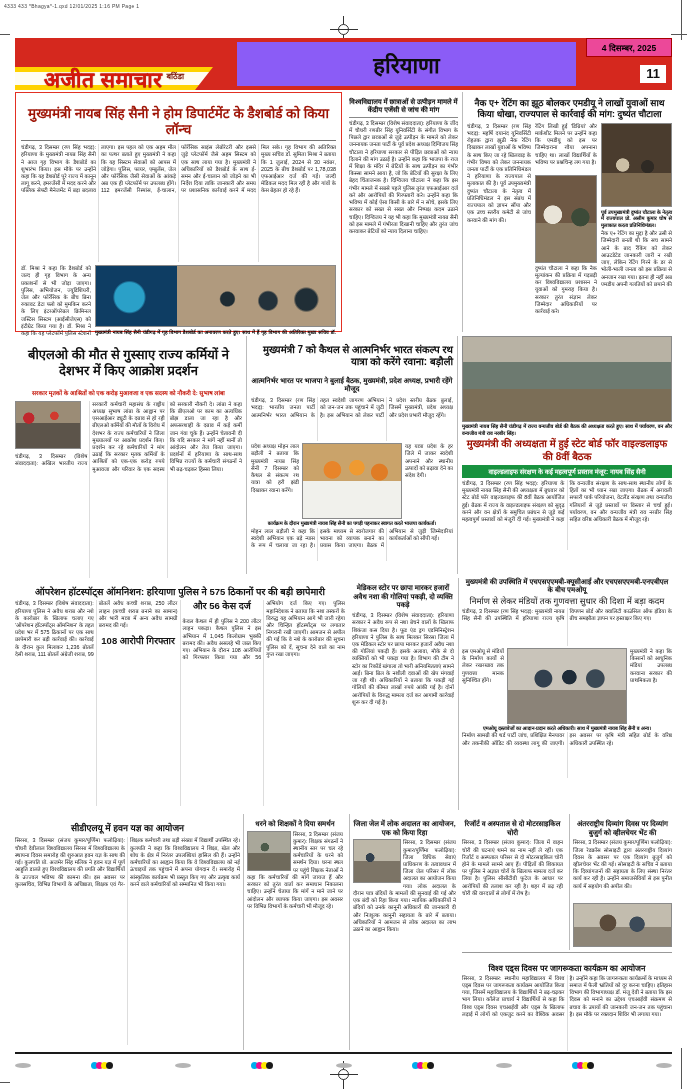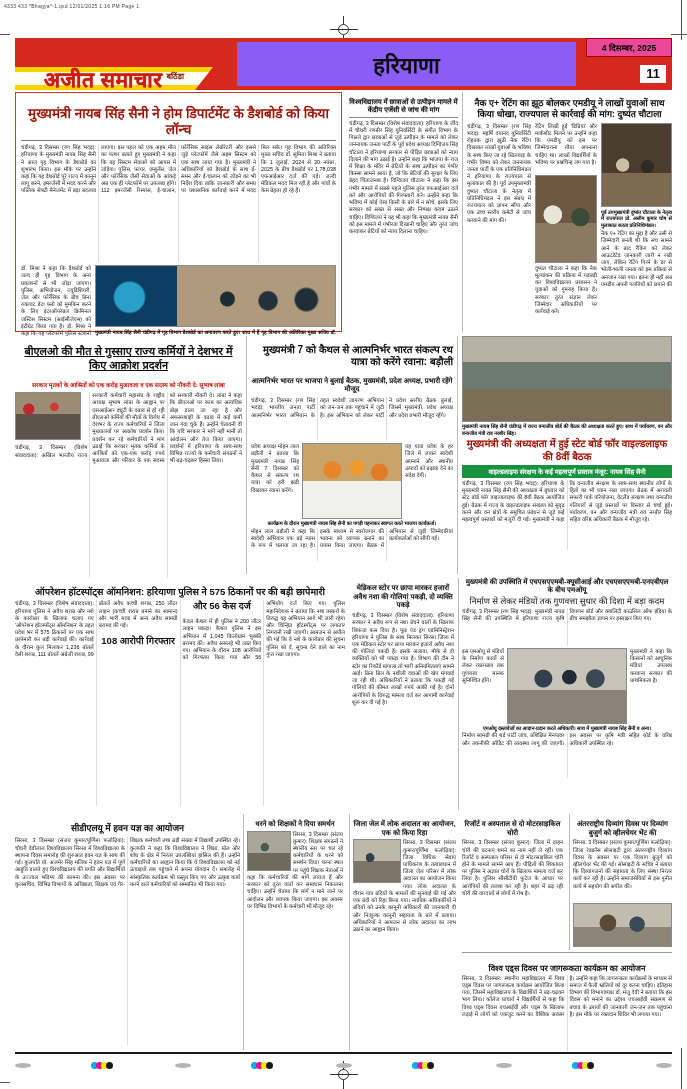--- a/index.html
+++ b/index.html
@@ -74,21 +74,21 @@
       linear-gradient(180deg,#6e5844 0 55%,#8a7a62 55% 100%);}
   .naac-c3{flex:1;display:flex;flex-direction:column;gap:2px;}
   .naac-photo1{height:84px;background:
       radial-gradient(circle at 30% 50%,#cbbfa6 0 10%,rgba(0,0,0,0) 11%),
       radial-gradient(circle at 66% 52%,#2f2a24 0 10%,rgba(0,0,0,0) 11%),
       linear-gradient(180deg,#4a3c2e 0 60%,#7d6a50 60% 100%);}
   .naac-c3 .t3{height:56px;overflow:hidden;}
 
   
   #art-blo{left:15px;top:336px;width:227px;height:238px;}
-  .blo-hl{font-size:11px;font-weight:bold;text-align:center;line-height:1.25;text-decoration:underline;}
+  .blo-hl{font-size:13px;font-weight:bold;text-align:center;line-height:1.25;}
   .blo-sub{font-size:6px;font-weight:bold;color:#c41407;text-align:center;line-height:1.25;margin:2px 0 3px;}
   .blo-body{height:196px;}
   .blo-photo{display:inline-block;width:66px;height:48px;margin:0 0 2px;background:
       radial-gradient(circle at 20% 35%,#c0272d 0 9%,rgba(0,0,0,0) 10%),
       radial-gradient(circle at 60% 30%,#d03a2f 0 8%,rgba(0,0,0,0) 9%),
       linear-gradient(180deg,#9b8c76 0 45%,#5c544a 45% 100%);}
 
   
   #art-rath{left:246px;top:336px;width:212px;height:238px;border-left:.6px solid #bbb;border-right:.6px solid #bbb;padding:0 4px;}
   .rath-hl{font-size:10px;font-weight:bold;text-align:right;line-height:1.2;}

